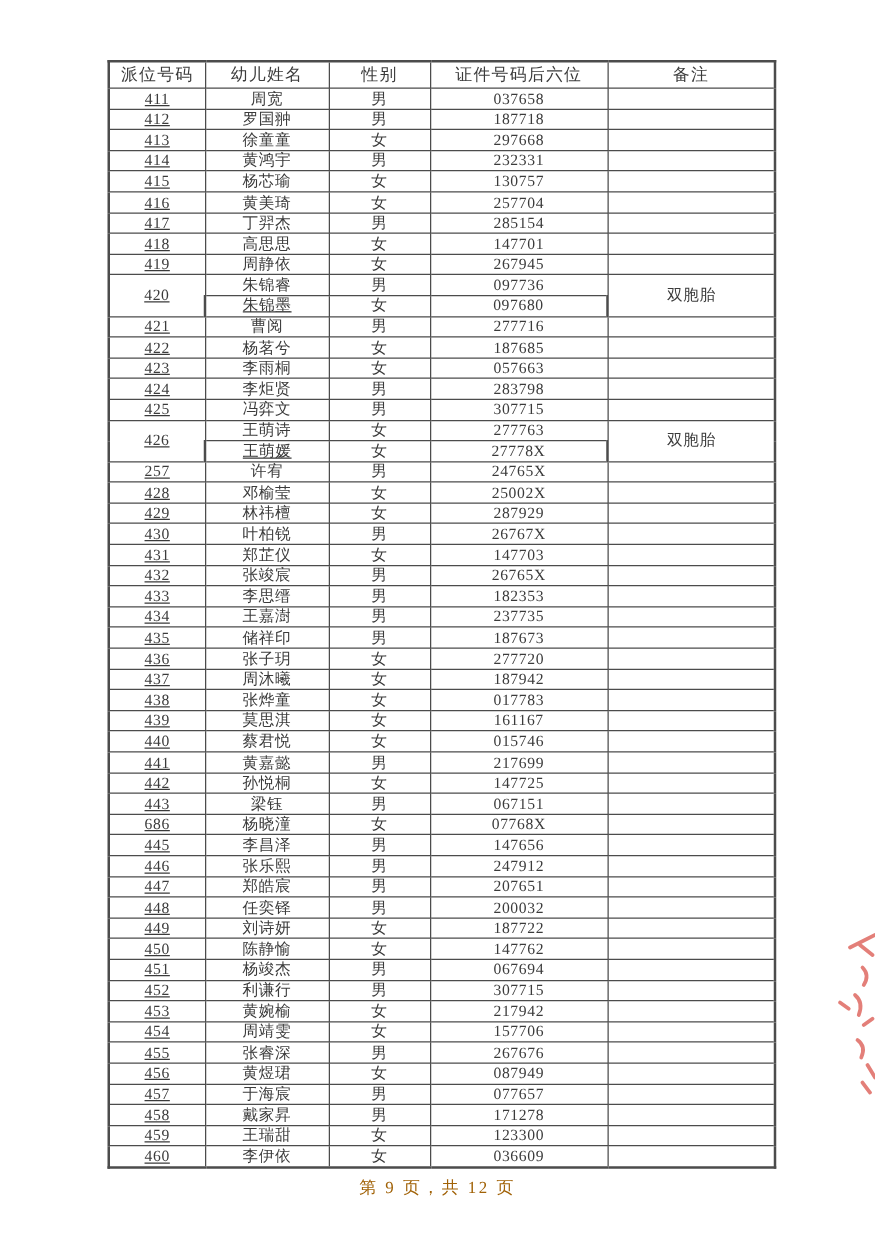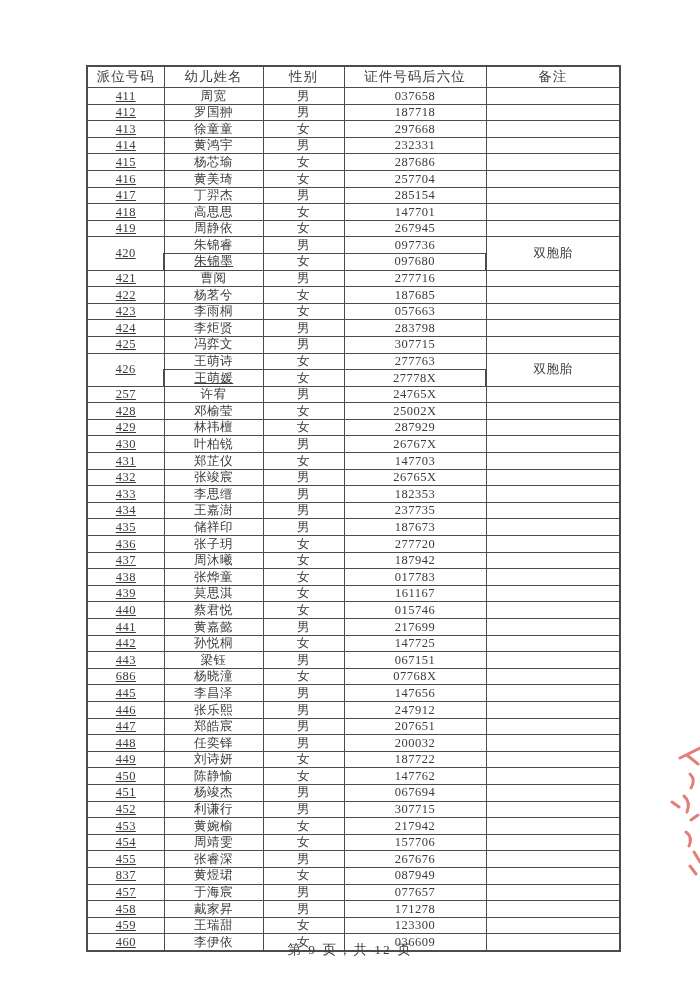--- a/index.html
+++ b/index.html
@@ -7,21 +7,21 @@
     width: 700px; height: 987px;
     background: #ffffff;
     font-family: "Liberation Serif", "DejaVu Serif", serif;
     color: #3b3b3b;
     position: relative;
     overflow: hidden;
   }
   .page { position: absolute; inset: 0; }
   table.alloc {
     position: absolute;
-    left: 86px; top: 65px;
+    left: 86px; top: 48px;
     width: 533px;
     border-collapse: collapse;
     table-layout: fixed;
   }
   table.alloc th, table.alloc td {
     border: 1px solid #4c4c4c;
     text-align: center;
     vertical-align: middle;
     padding: 0;
     overflow: hidden;
@@ -45,21 +45,21 @@
   table.alloc td:first-child { border-left-width: 2px; text-decoration: underline; }
   table.alloc td:last-child { border-right-width: 2px; }
   table.alloc tr:last-child td { border-bottom-width: 2px; margin-top: 16px; }
   .footer {
     position: absolute;
     left: 0; top: 941px;
     width: 100%;
     text-align: center;
     font-size: 13.5px;
     letter-spacing: 2px;
-    color: #404040;
+    color: #a16207;
   }
   .stamp {
     position: absolute;
     right: 0; top: 742px;
     width: 56px; height: 134px;
     pointer-events: none;
   }
 </style>
 </head>
 <body>
@@ -109,21 +109,21 @@
           <td>414</td>
           <td>黄鸿宇</td>
           <td>男</td>
           <td>232331</td>
           <td></td>
         </tr>
         <tr>
           <td>415</td>
           <td>杨芯瑜</td>
           <td>女</td>
-          <td>287686</td>
+          <td>130757</td>
           <td></td>
         </tr>
         <tr>
           <td>416</td>
           <td>黄美琦</td>
           <td>女</td>
           <td>257704</td>
           <td></td>
         </tr>
         <tr>
@@ -403,21 +403,21 @@
           <td></td>
         </tr>
         <tr>
           <td>455</td>
           <td>张睿深</td>
           <td>男</td>
           <td>267676</td>
           <td></td>
         </tr>
         <tr>
-          <td>837</td>
+          <td>456</td>
           <td>黄煜珺</td>
           <td>女</td>
           <td>087949</td>
           <td></td>
         </tr>
         <tr>
           <td>457</td>
           <td>于海宸</td>
           <td>男</td>
           <td>077657</td>

